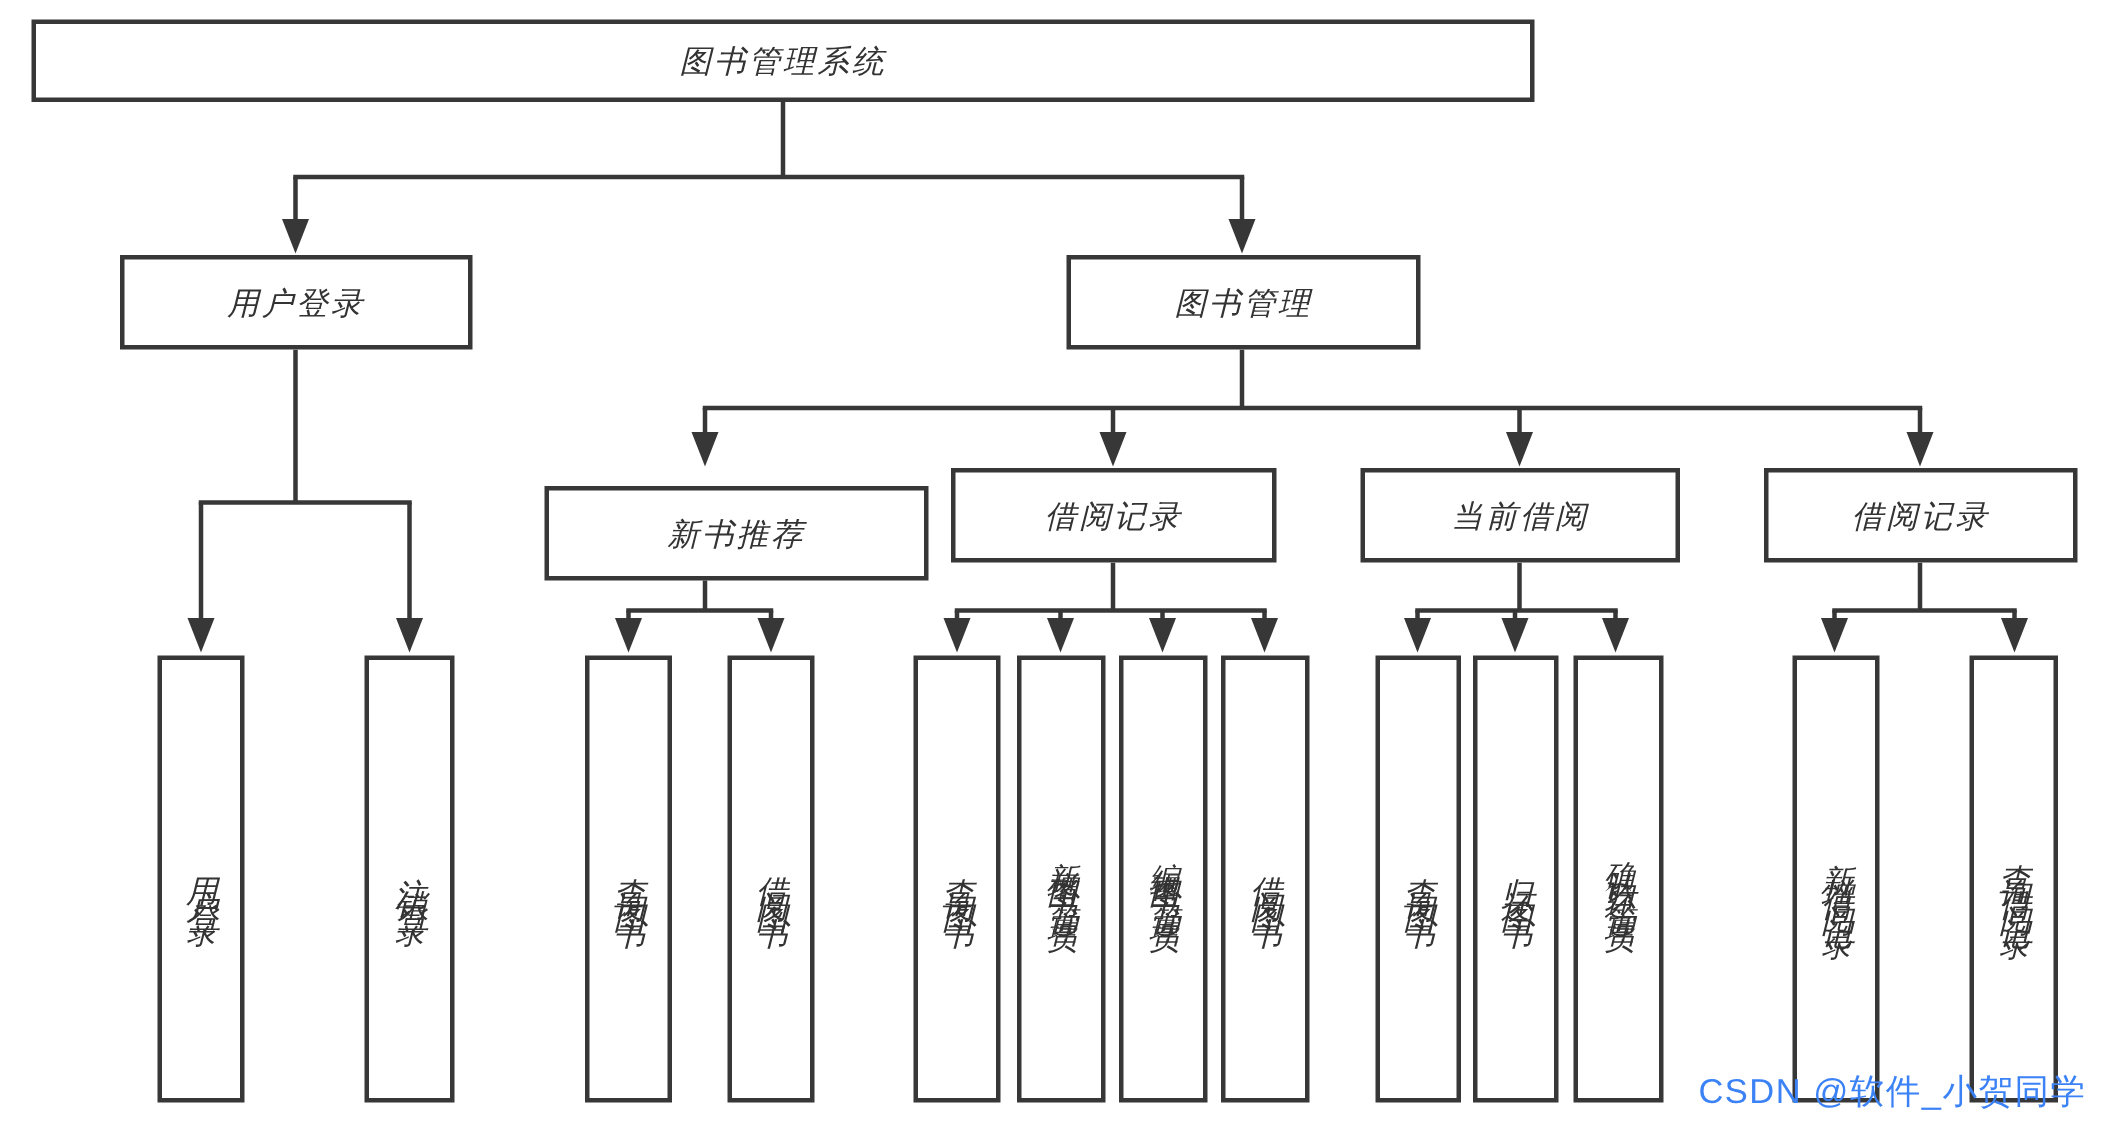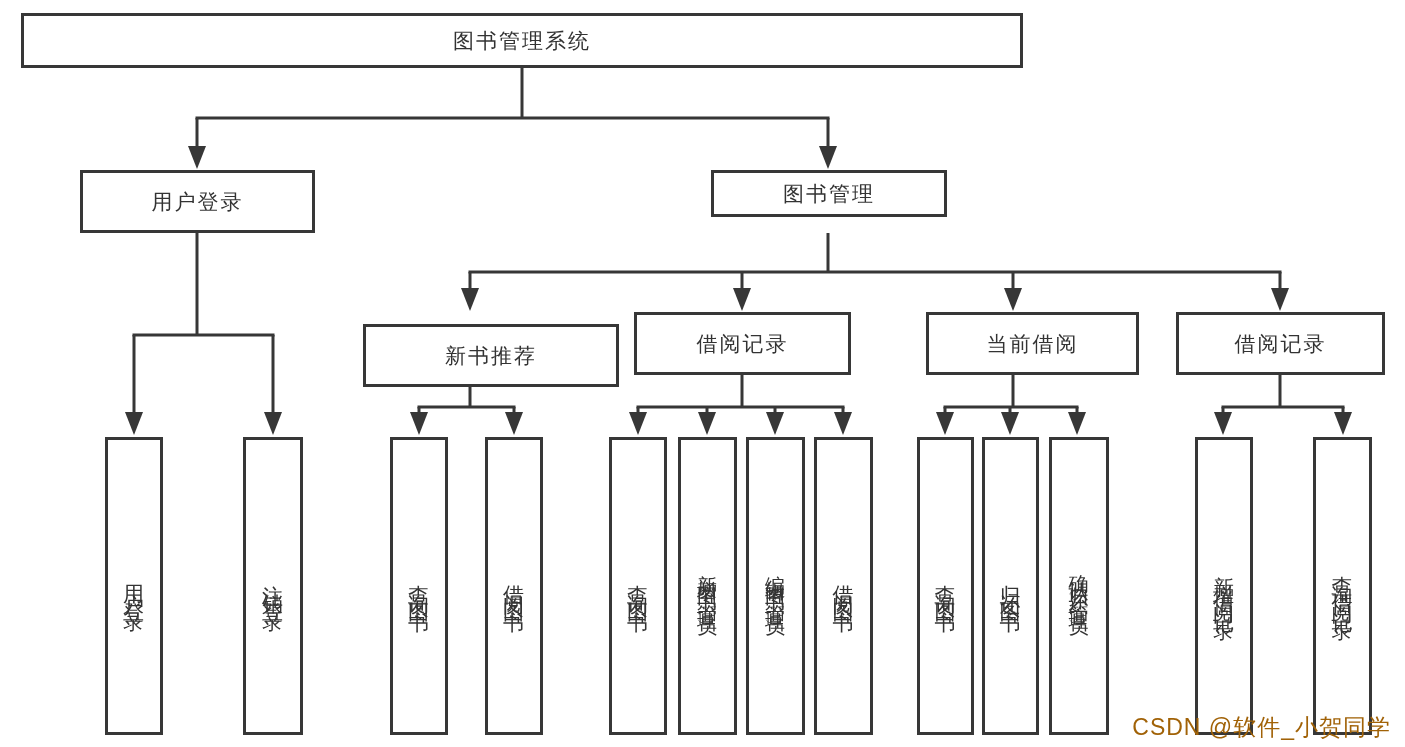--- a/index.html
+++ b/index.html
@@ -25,20 +25,21 @@
   .node {
     position: absolute;
     box-sizing: border-box;
     border: 3px solid #373737;
     background: #ffffff;
     color: #333333;
     display: flex;
     align-items: center;
     justify-content: center;
     font-size: 21px;
+    font-style: italic;
   }
   .hnode {
     letter-spacing: 2px;
     white-space: nowrap;
   }
   .vnode {
     top: 437px;
     height: 298px;
     writing-mode: vertical-rl;
     line-height: 1;
@@ -47,21 +48,21 @@
   }
   .vnode.long {
     letter-spacing: 6px;
     font-size: 20px;
   }
   .watermark {
     position: absolute;
     right: 14px;
     top: 712px;
     font-size: 23px;
-    color: #a16207;
+    color: #3b82f6;
     letter-spacing: 1px;
     white-space: nowrap;
   }
 </style>
 </head>
 <body>
 
 <div class="canvas">
 
   <svg class="wires" viewBox="0 0 1405 747" xmlns="http://www.w3.org/2000/svg">
@@ -129,25 +130,25 @@
       <polygon points="1001,412 1019,412 1010,435"></polygon>
       <polygon points="1068,412 1086,412 1077,435"></polygon>
       <polygon points="1214,412 1232,412 1223,435"></polygon>
       <polygon points="1334,412 1352,412 1343,435"></polygon>
     </g>
   </svg>
 
   <div class="node hnode" style="left:21px; top:13px; width:1002px; height:55px;">图书管理系统</div>
 
   <div class="node hnode" style="left:80px; top:170px; width:235px; height:63px;">用户登录</div>
-  <div class="node hnode" style="left:711px; top:170px; width:236px; height:47px;">图书管理</div>
+  <div class="node hnode" style="left:711px; top:170px; width:236px; height:63px;">图书管理</div>
 
   <div class="node hnode" style="left:363px; top:324px; width:256px; height:63px;">新书推荐</div>
   <div class="node hnode" style="left:634px; top:312px; width:217px; height:63px;">借阅记录</div>
-  <div class="node hnode" style="left:907px; top:312px; width:213px; height:63px;margin-left:19px;">当前借阅</div>
+  <div class="node hnode" style="left:907px; top:312px; width:213px; height:63px;">当前借阅</div>
   <div class="node hnode" style="left:1176px; top:312px; width:209px; height:63px;text-align:center;">借阅记录</div>
 
   <div class="node vnode" style="left:105px; width:58px;">用户登录</div>
   <div class="node vnode" style="left:243px; width:60px;">注销登录</div>
 
   <div class="node vnode" style="left:390px; width:58px;">查询图书</div>
   <div class="node vnode" style="left:485px; width:58px;">借阅图书</div>
 
   <div class="node vnode" style="left:609px; width:58px;">查询图书</div>
   <div class="node vnode long" style="left:678px; width:59px;">新增图书（管理员）</div>

